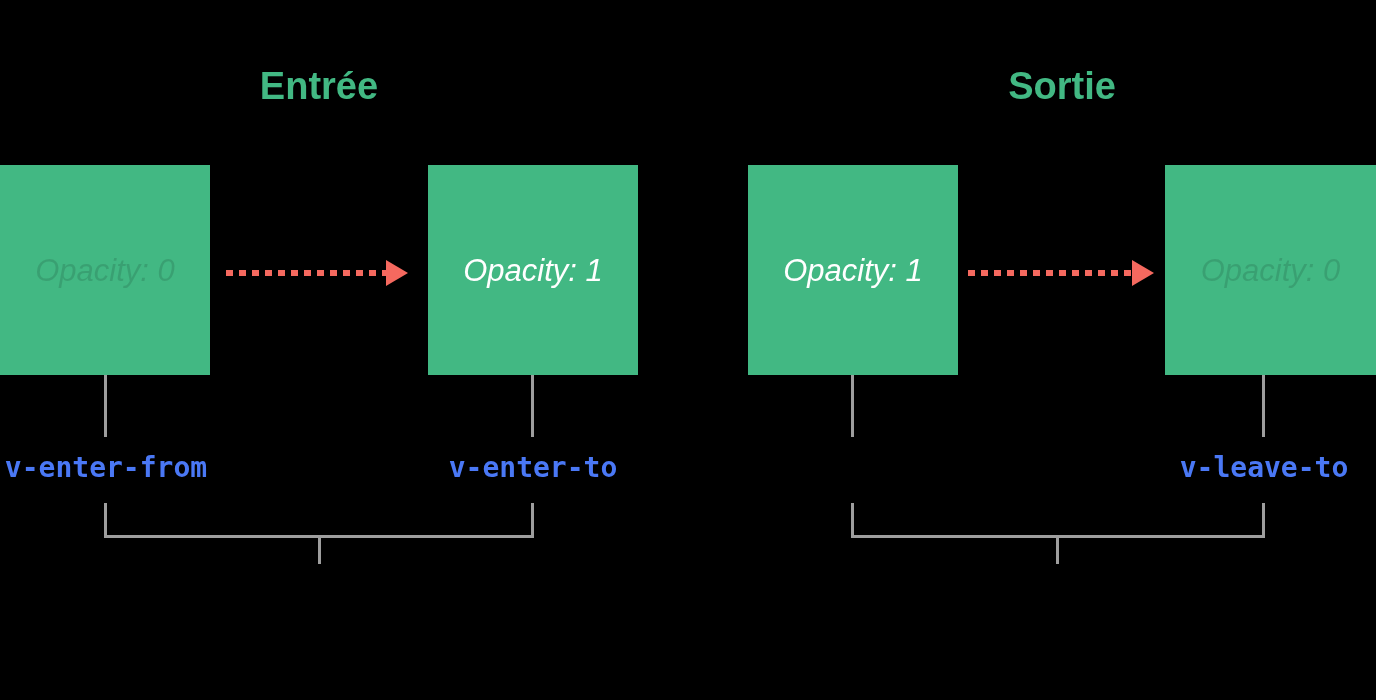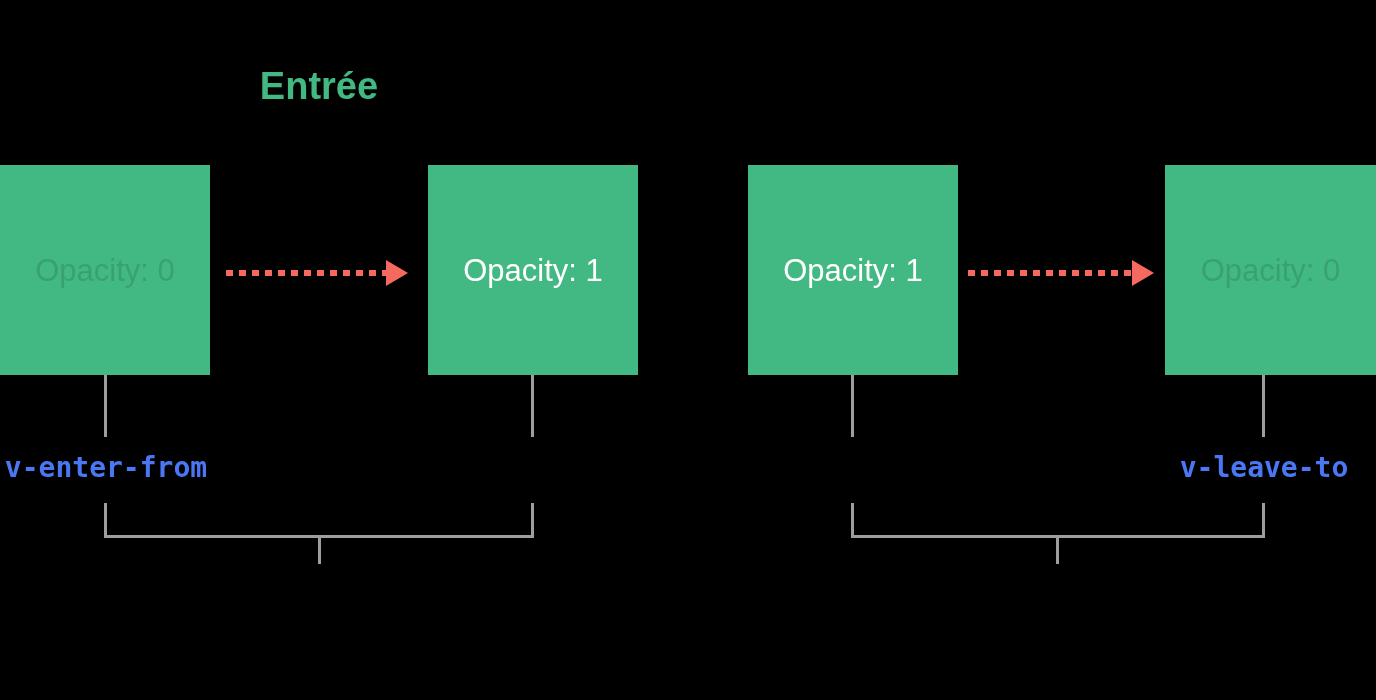--- a/index.html
+++ b/index.html
@@ -15,21 +15,21 @@
     text-align:center;
     font-weight:bold;font-size:38px;line-height:1;
     color:var(--title-green,#42b883);
   }
   .t-enter{left:119px;}
   .t-leave{left:862px;}
 
   .box{
     position:absolute;top:165px;width:210px;height:210px;
     background:var(--box-green,#42b883);
-    display:flex;align-items:center;justify-content:center;
+    display:flex;align-items:center;justify-content:center;font-style:italic;
   }
   .b1{left:0;}
   .b2{left:428px;}
   .b3{left:748px;}
   .b4{left:1165px;width:211px;}
   .box-label{
     font-size:31px;line-height:1;
     color:var(--opacity-full-text,#fff);
     white-space:nowrap;
   }
@@ -106,25 +106,27 @@
   <div class="head h1"></div>
 
   <div class="box b2">
     <span class="box-label">Opacity: 1</span>
   </div>
 
   <div class="vline l1"></div>
   <div class="vline l2"></div>
 
   <div class="class-label cl-enter-from">v-enter-from</div>
+  <div class="class-label cl-enter-to">v-enter-to</div>
 
   <div class="bracket br-enter"></div>
   <div class="stem st-enter"></div>
 
 
+  <div class="title t-leave">Sortie</div>
 
   <div class="box b3">
     <span class="box-label">Opacity: 1</span>
   </div>
 
   <div class="dashes a2"></div>
   <div class="head h2"></div>
 
   <div class="box b4">
     <span class="box-label faded">Opacity: 0</span>

